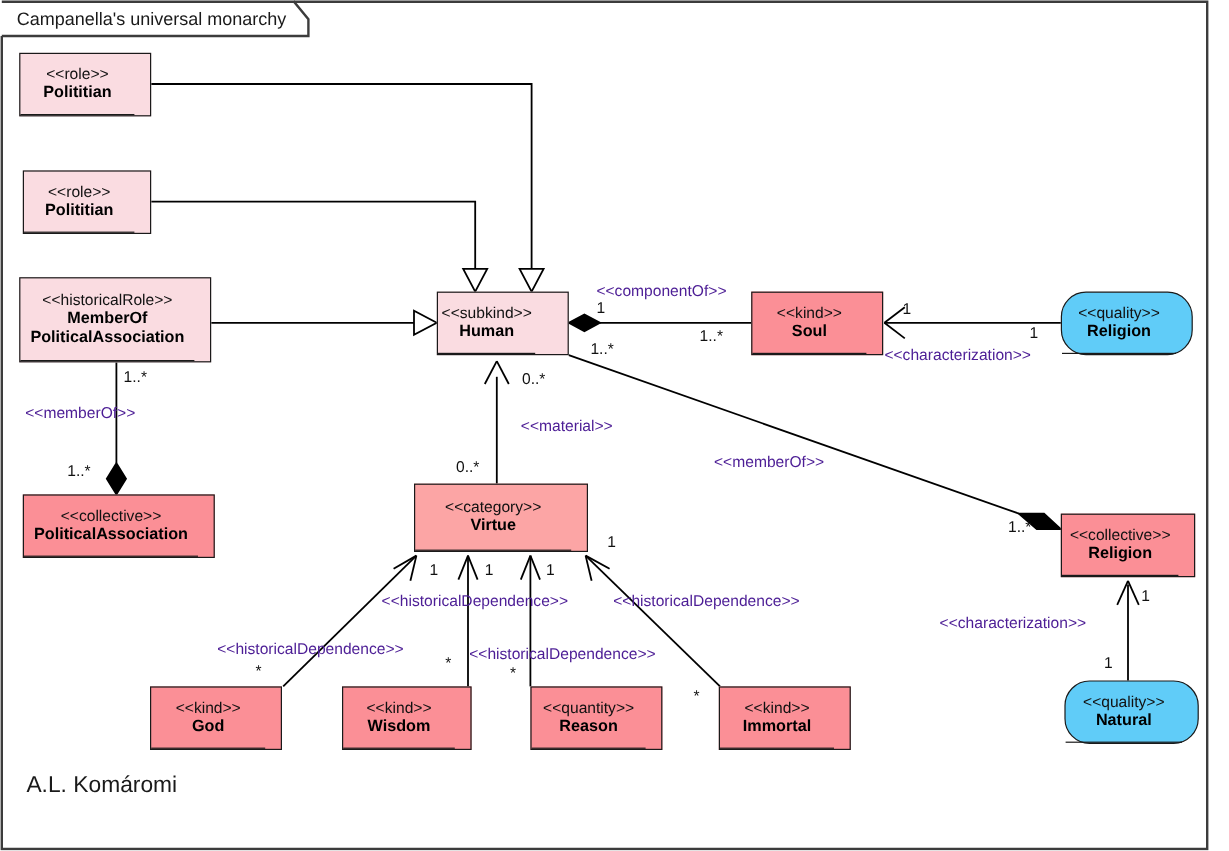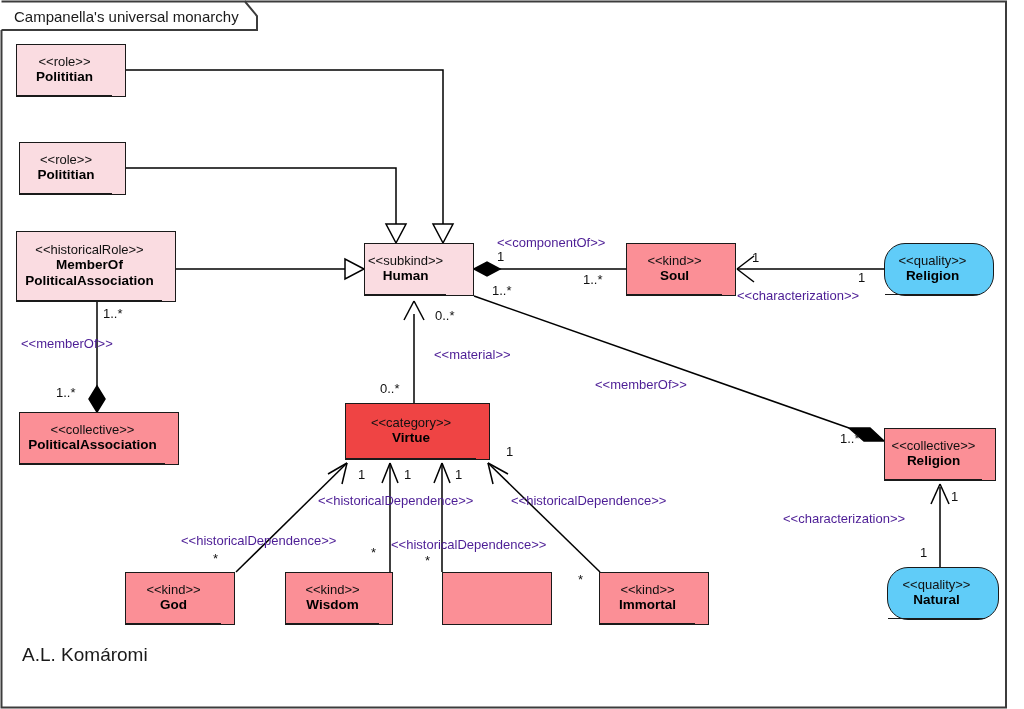--- a/index.html
+++ b/index.html
@@ -39,21 +39,21 @@
     display: flex;
     flex-direction: row;
     padding: 0;
   }
   .uml-box.kind      { background: #fb8f96; }
   .uml-box.collective{ background: #fb8f96; }
   .uml-box.quantity  { background: #fb8f96; }
   .uml-box.quality   { background: #60ccf8; border-radius: 21px; }
   .uml-box.subkind   { background: #fadce1; gap: 24px; }
   .uml-box.role      { background: #fadce1; }
-  .uml-box.category  { background: #ef4444; }
+  .uml-box.category  { background: #fca5a5; }
   .uml-box.historicalRole { background: #fadce1; }
 
   .uml-head {
     flex: 1 1 auto;
     display: flex;
     flex-direction: column;
     align-items: center;
     justify-content: center;
     padding: 2px 3px 3px 3px;
     border-bottom: 1.6px solid #1a1a1a;
@@ -261,20 +261,24 @@
         <div class="uml-compartment"></div>
       </div>
       <div class="uml-box kind" style="left: 285px; top: 572px; width: 108px; height: 53px;">
         <div class="uml-head">
           <div class="uml-stereo">&lt;&lt;kind&gt;&gt;</div>
           <div class="uml-name">Wisdom</div>
         </div>
         <div class="uml-compartment"></div>
       </div>
       <div class="uml-box quantity" style="left: 442px; top: 572px; width: 110px; height: 53px;">
+        <div class="uml-head">
+          <div class="uml-stereo">&lt;&lt;quantity&gt;&gt;</div>
+          <div class="uml-name">Reason</div>
+        </div>
         <div class="uml-compartment"></div>
       </div>
       <div class="uml-box kind" style="left: 599px; top: 572px; width: 110px; height: 53px;">
         <div class="uml-head">
           <div class="uml-stereo">&lt;&lt;kind&gt;&gt;</div>
           <div class="uml-name">Immortal</div>
         </div>
         <div class="uml-compartment"></div>
       </div>
       <div class="uml-box quality" style="left: 887px; top: 567px; width: 112px; height: 53px;">

